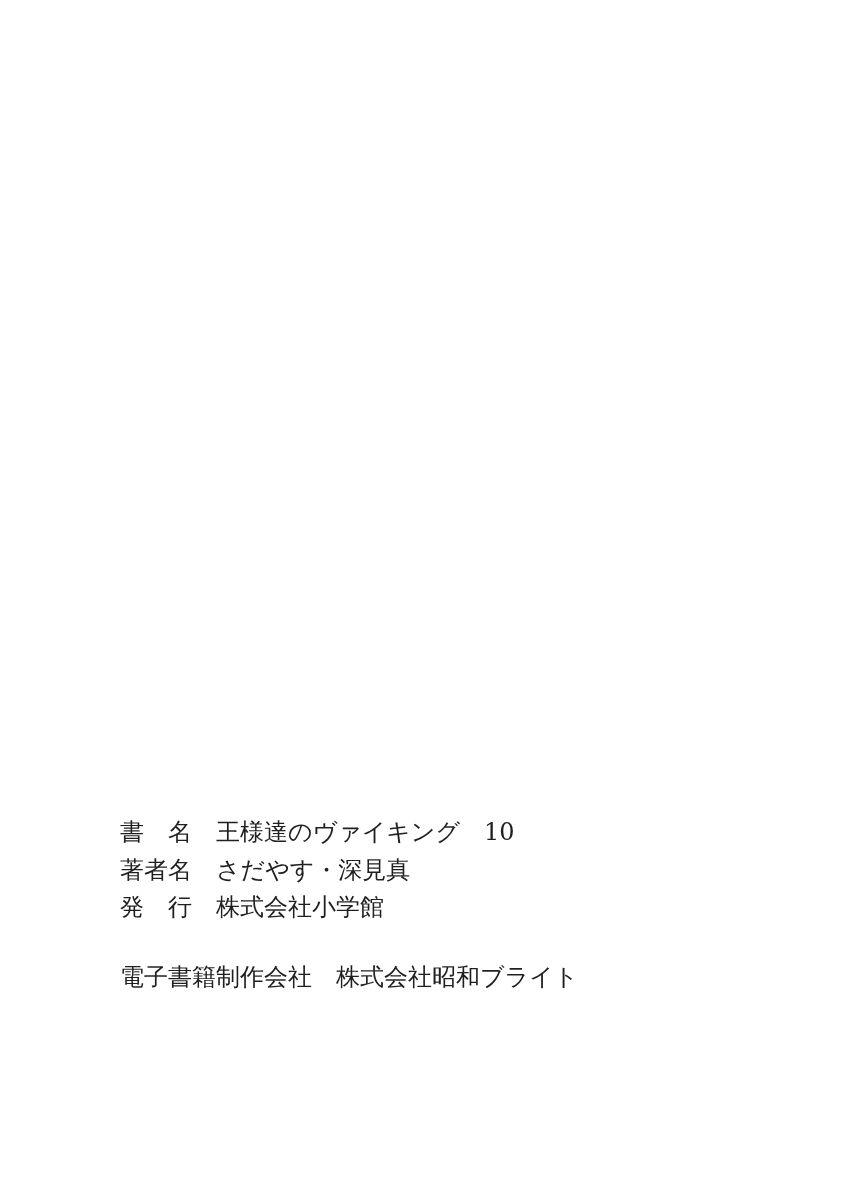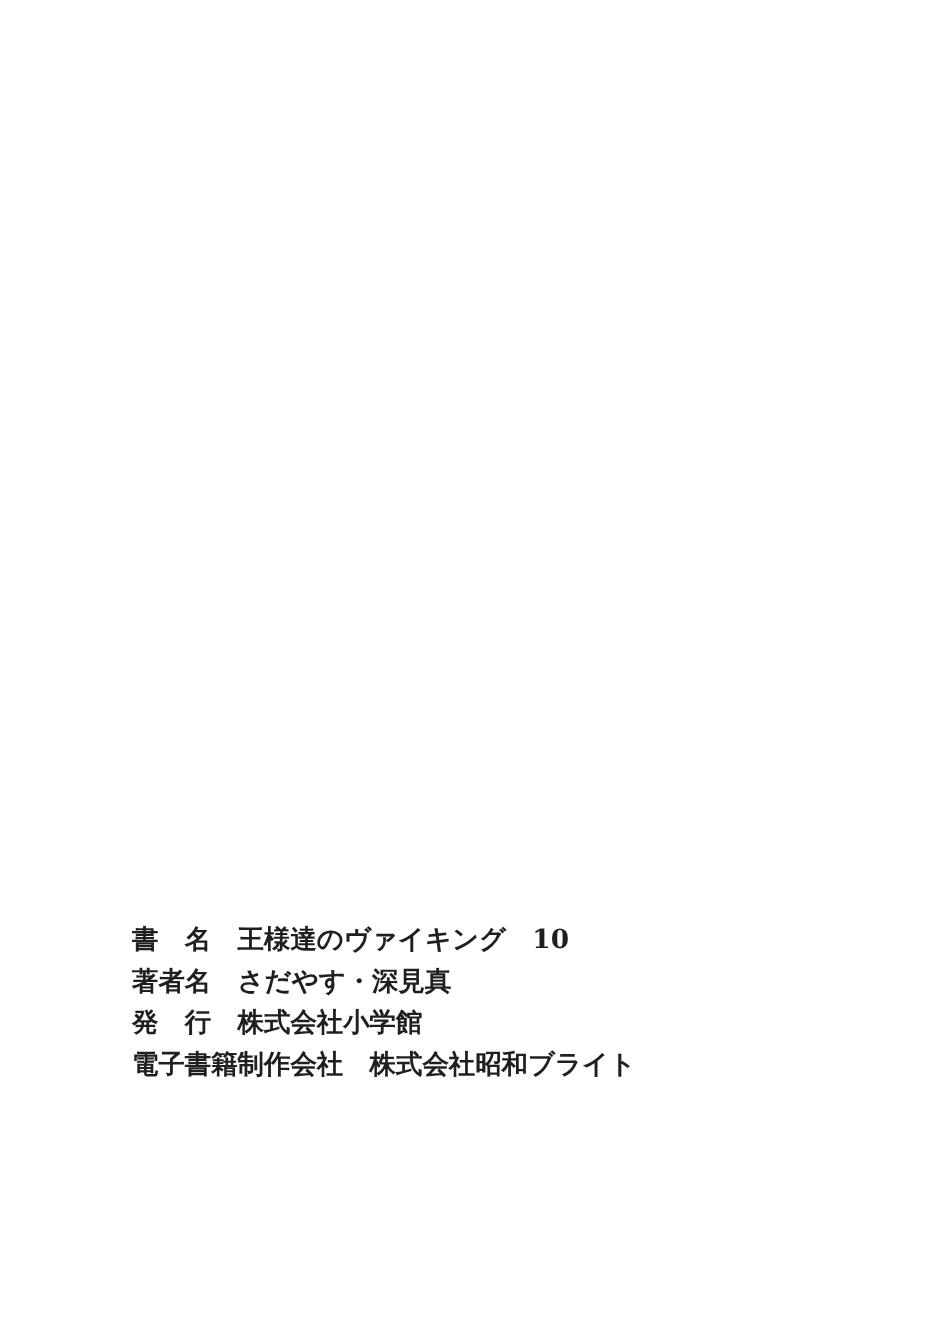--- a/index.html
+++ b/index.html
@@ -16,34 +16,34 @@
   }
   .page {
     position: relative;
     width: 847px;
     height: 1200px;
     background: #ffffff;
   }
   .colophon {
     position: absolute;
     left: 120px;
-    top: 835px;
+    top: 814px;
     font-size: 24px;
     line-height: 37.5px;
     white-space: nowrap;
-    font-weight: bold;
   }
   .line .label {
     display: inline-block;
     width: 3em;      
   }
   .line .value {
     margin-left: 1em; 
   }
   .producer {
+    margin-top: 32px; 
   }
 </style>
 </head>
 <body>
 
 <div class="page">
   <div class="colophon">
 
     <div class="line">
       <span class="label">書　名</span><span class="value">王様達のヴァイキング　10</span>

